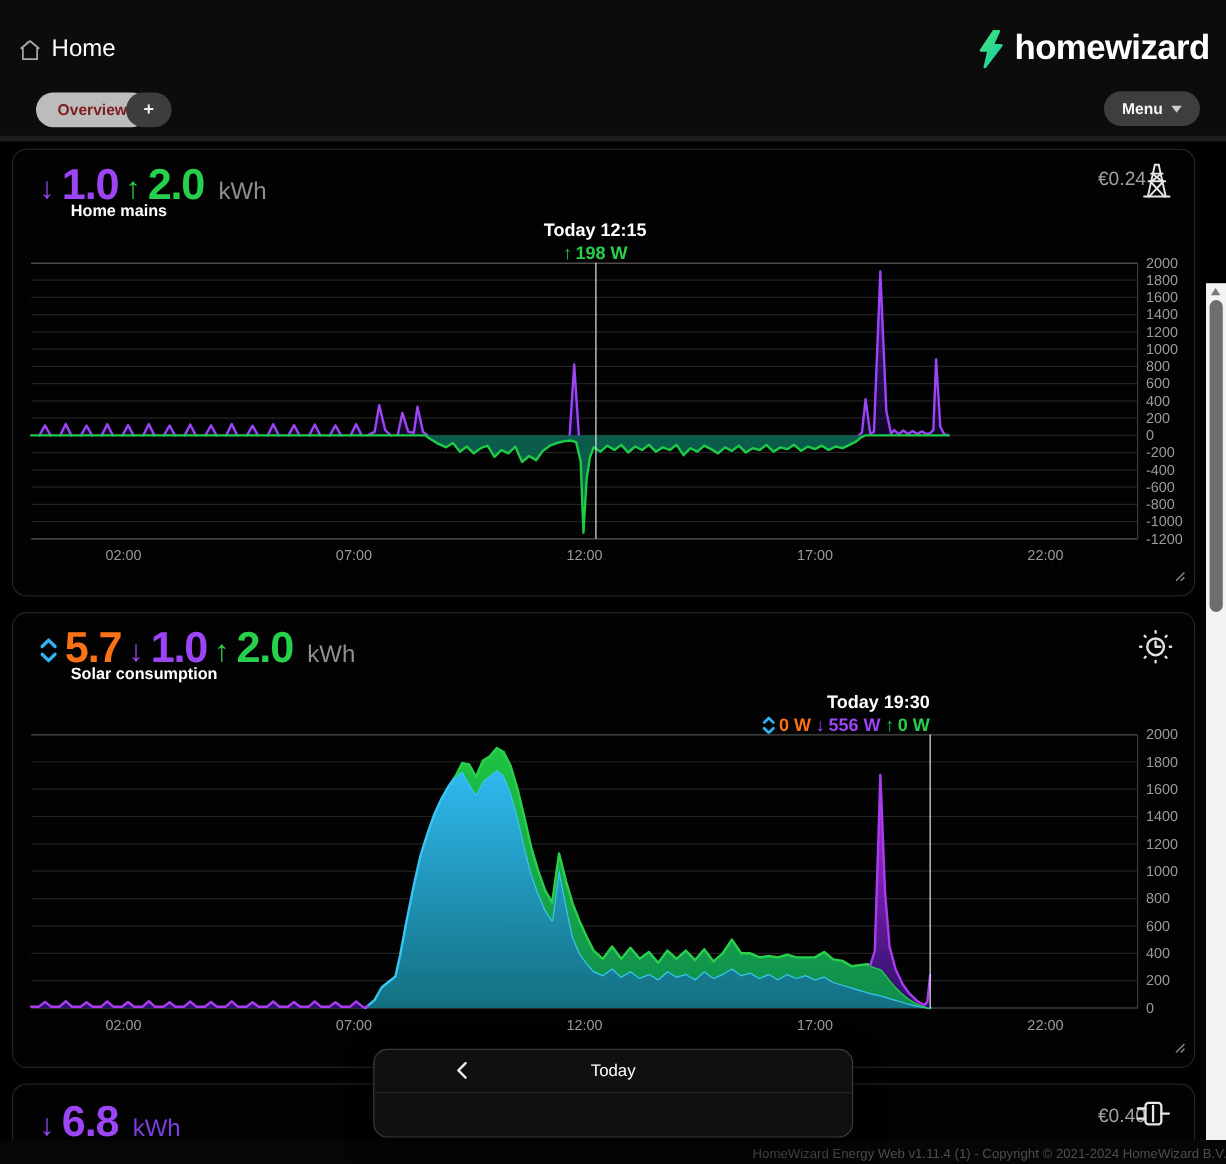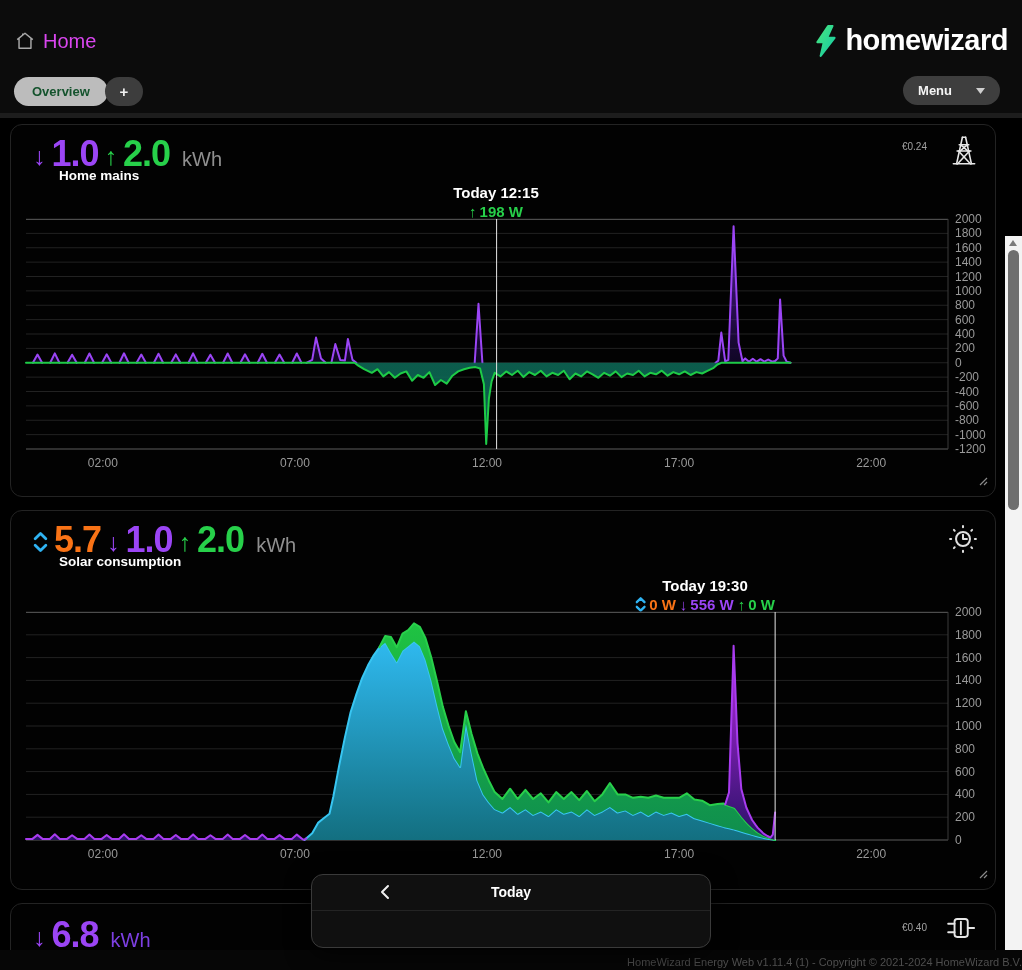--- a/index.html
+++ b/index.html
@@ -2,60 +2,60 @@
 <html><head>
 <meta charset="utf-8">
 <style>
   * { margin:0; padding:0; box-sizing:border-box; }
   html,body { width:1022px; height:970px; background:#060606; overflow:hidden;
     font-family:"Liberation Sans", sans-serif; }
   .screen { position:absolute; inset:0; }
 
   
   .app-header { position:absolute; left:0; top:0; width:1022px; height:113px; background:#0c0c0c; }
-  .home-row { position:absolute; left:14px; top:30px; display:flex; align-items:flex-start; gap:7px; color:#d946ef; font-size:20px; }
+  .home-row { position:absolute; left:14px; top:30px; display:flex; align-items:center; gap:7px; color:#ffffff; font-size:20px; }
   .logo { position:absolute; right:14px; top:24px; display:flex; align-items:flex-end; gap:6px; }
   .logo-text { color:#fff; font-size:29px; font-weight:700; letter-spacing:-0.5px; }
   .pill { border:none; cursor:pointer; font-family:inherit; font-weight:700; font-size:13px; border-radius:15px; height:29px; }
-  .pill-overview { position:absolute; left:14px; top:77px; padding:0 18px; background:#bcbcbc; color:#14532d; }
+  .pill-overview { position:absolute; left:30px; top:77px; padding:0 18px; background:#bcbcbc; color:#7f1d1d; }
   .pill-plus { position:absolute; left:105px; top:77px; width:38px; background:#3d3d3d; color:#f0f0f0; font-size:15px; }
-  .pill-menu { position:absolute; right:22px; top:76px; padding:0 15px; background:#3e3e3e; color:#f5f5f5; display:flex; align-items:center; gap:24px; }
+  .pill-menu { position:absolute; right:22px; top:76px; padding:0 15px; background:#3e3e3e; color:#f5f5f5; display:flex; align-items:center; gap:7px; }
   .divider { position:absolute; left:0; top:113px; width:1022px; height:5px; background:#1d1d1d; }
 
   
   .content { position:absolute; left:0; top:118px; width:1022px; height:832px; background:#000; overflow:hidden; }
   .card { position:absolute; left:10px; width:986px; background:#020202; border:1px solid #232323; border-radius:12px; }
   .card1 { top:6px;  height:373px; }
   .card2 { top:392px; height:380px; }
   .card3 { top:785px; height:160px; }
 
   .headline { position:absolute; left:22px; top:8px; display:flex; align-items:baseline; gap:6px; }
   .hl-arrow { font-size:25px; font-weight:700; position:relative; top:-1px; }
   .hl-num { font-size:36px; font-weight:700; letter-spacing:-1px; }
   .hl-unit { font-size:20px; font-weight:400; color:#8f8f8f; margin-left:6px; }
   .c-purple { color:#9b45f5; } .c-green { color:#27d04a; } .c-cyan { color:#f97316; }
   .c-purple-dim { color:#7d3fe2; }
   .card-title { position:absolute; left:23px; top:43px; font-size:13.5px; font-weight:700; color:#fff;margin-left:25px; }
-  .cost { position:absolute; right:68px; top:16px; font-size:10px; color:#a2a2a2; }
+  .cost { position:absolute; right:40px; top:16px; font-size:16px; color:#a2a2a2; }
   .card-icon { position:absolute; right:14px; top:6px; }
 
-  .tooltip { position:absolute; text-align:center; transform:translateX(-50%); white-space:nowrap; }
+  .tooltip { position:absolute; text-align:right; transform:translateX(-50%); white-space:nowrap; }
   .tt-line1 { font-size:15px; font-weight:700; color:#fff; line-height:19px; }
   .tt-line2 { font-size:15px; font-weight:700; line-height:19px; display:flex; justify-content:center; align-items:center; gap:4px; }
   .tt-seg { display:flex; align-items:center; gap:3px; }
 
   .chart-svg { position:absolute; overflow:visible; font-family:"Liberation Sans", sans-serif; }
   .resize-handle { position:absolute; right:7px; bottom:6px; }
 
   
   .period-panel { position:absolute; left:311px; top:874px; width:400px; height:74px; background:#101010;
     border:1px solid #3a3a3a; border-radius:12px; box-shadow:0 6px 24px rgba(0,0,0,.7); z-index:30; }
   .pp-toprow { position:relative; height:36px; border-bottom:1px solid #242424; }
   .pp-back { position:absolute; left:60px; top:8px; width:24px; height:20px; background:none; border:none; cursor:pointer; }
-  .pp-title { position:absolute; left:0; right:0; top:9px; text-align:center; color:#fff; font-size:14px; font-weight:700; }
+  .pp-title { position:absolute; left:0; right:0; top:9px; text-align:center; color:#fff; font-size:14px; font-weight:400; }
   .pp-tabs { display:flex; justify-content:space-between; padding:4px 6px; }
   .pp-tab { width:76px; height:30px; line-height:30px; text-align:center; color:#f2f2f2; font-size:14px; font-weight:700;
     border-radius:8px; cursor:pointer; }
   .pp-tab.selected { background:#3a3e43; }
 
   
   .scrollbar { position:absolute; left:1005px; top:118px; width:17px; height:840px; background:#f3f3f3; }
   .sb-thumb { position:absolute; left:3px; top:14px; width:11px; height:260px; background:#6e6e6e; border-radius:6px; }
   .sb-arrow { position:absolute; left:4px; width:0; height:0; border-left:4.5px solid transparent; border-right:4.5px solid transparent; }
   .sb-up { top:4px; border-bottom:6px solid #7b7b7b; }

